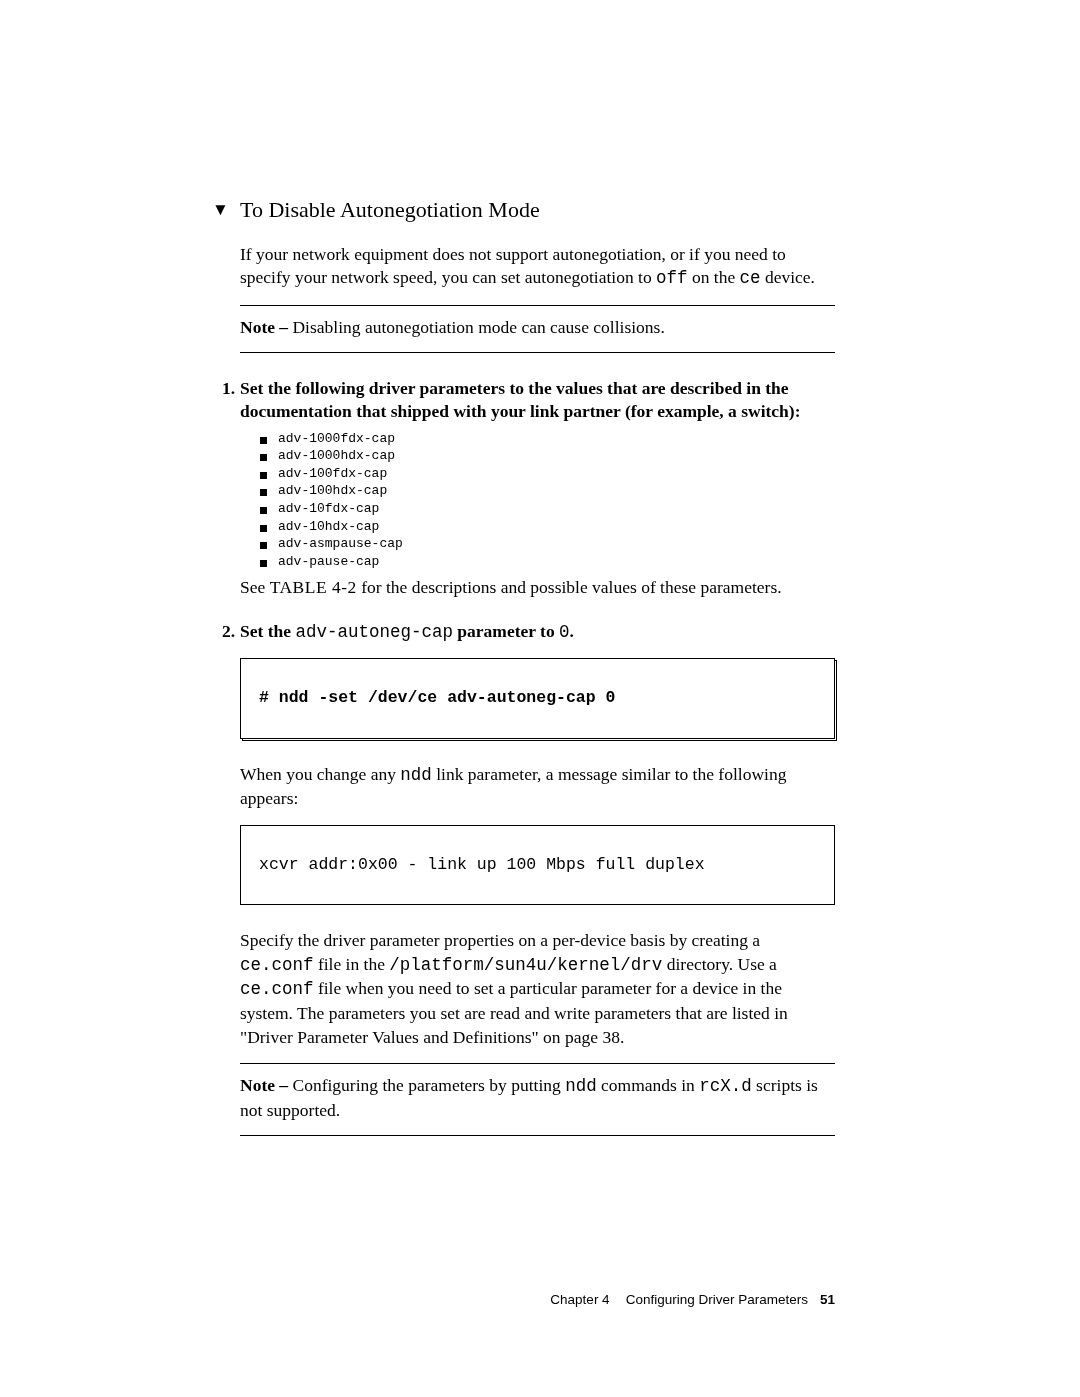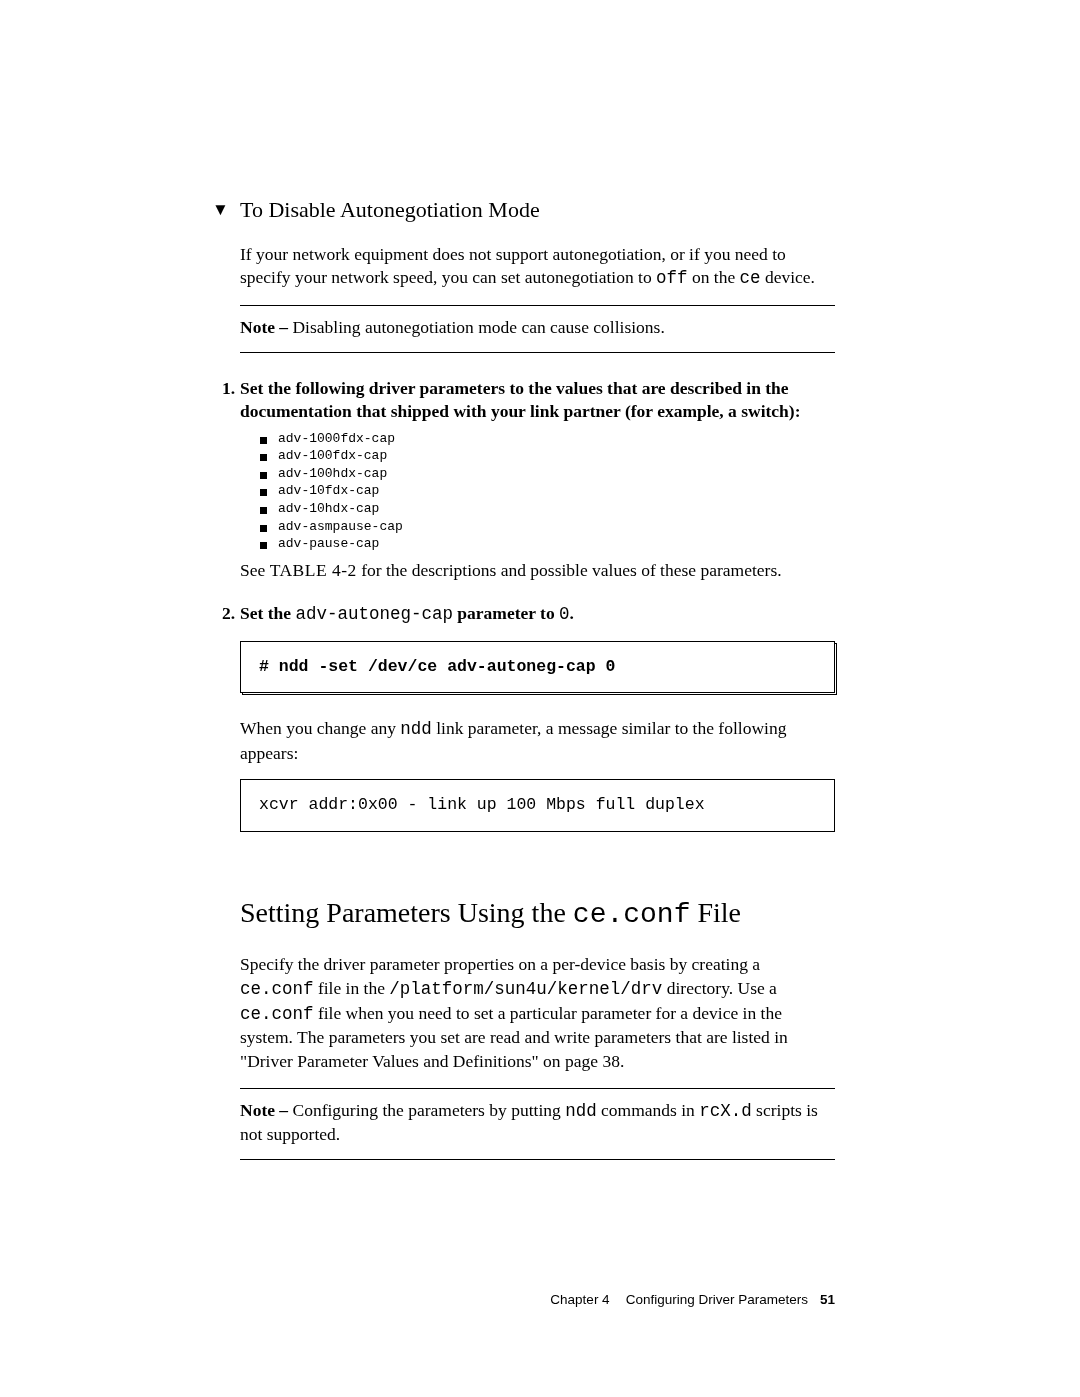--- a/index.html
+++ b/index.html
@@ -88,21 +88,21 @@
   .after-list {
     margin: 6px 0 20px 0;
   }
   .smallcaps {
     font-variant: small-caps;
     font-family: Georgia, serif;
     letter-spacing: 0.5px;
   }
   .code-box {
     border: 1.5px solid #000;
-    padding: 14px 18px;
+    padding: 28px 18px;
     margin: 14px 0 24px 0;
     font-family: "Courier New", Courier, monospace;
     font-size: 16.5px;
     white-space: pre;
   }
   .code-box.double {
     box-shadow: 2px 2px 0 -1px #fff, 2px 2px 0 0 #000;
   }
   .footer {
     position: absolute;
@@ -133,20 +133,21 @@
     <div class="note-block">
       <span class="note-label">Note –</span><span> Disabling autonegotiation mode can cause collisions.</span>
     </div>
 
     <ol class="steps">
       <li>
         <span class="num">1.</span>
         <span class="step-text">Set the following driver parameters to the values that are described in the documentation that shipped with your link partner (for example, a switch):</span>
         <ul class="params">
           <li>adv-1000fdx-cap</li>
+          <li>adv-1000hdx-cap</li>
           <li>adv-100fdx-cap</li>
           <li>adv-100hdx-cap</li>
           <li>adv-10fdx-cap</li>
           <li>adv-10hdx-cap</li>
           <li>adv-asmpause-cap</li>
           <li>adv-pause-cap</li>
         </ul>
         <div class="after-list">
           <span>See </span><span class="smallcaps">TABLE 4-2</span><span> for the descriptions and possible values of these parameters.</span>
         </div>
@@ -157,23 +158,20 @@
           <span>Set the </span><span class="mono" style="font-weight:400">adv-autoneg-cap</span><span> parameter to </span><span class="mono" style="font-weight:400">0</span><span>.</span>
         </span>
         <div class="code-box double"><span style="font-weight:700"># ndd -set /dev/ce adv-autoneg-cap 0</span></div>
         <p style="margin-left:0">
           <span>When you change any </span><span class="mono">ndd</span><span> link parameter, a message similar to the following appears:</span>
         </p>
         <div class="code-box">xcvr addr:0x00 - link up 100 Mbps full duplex</div>
       </li>
     </ol>
 
-    <h1 class="big-heading">
-      <span>Setting Parameters Using the </span><span class="mono">ce.conf</span><span> File</span>
-    </h1>
 
     <p>
       <span>Specify the driver parameter properties on a per-device basis by creating a </span><span class="mono">ce.conf</span><span> file in the </span><span class="mono">/platform/sun4u/kernel/drv</span><span> directory. Use a </span><span class="mono">ce.conf</span><span> file when you need to set a particular parameter for a device in the system. The parameters you set are read and write parameters that are listed in "Driver Parameter Values and Definitions" on page 38.</span>
     </p>
 
     <div class="note-block">
       <span class="note-label">Note –</span><span> Configuring the parameters by putting </span><span class="mono">ndd</span><span> commands in </span><span class="mono">rcX.d</span><span> scripts is not supported.</span>
     </div>
 
   </div>

